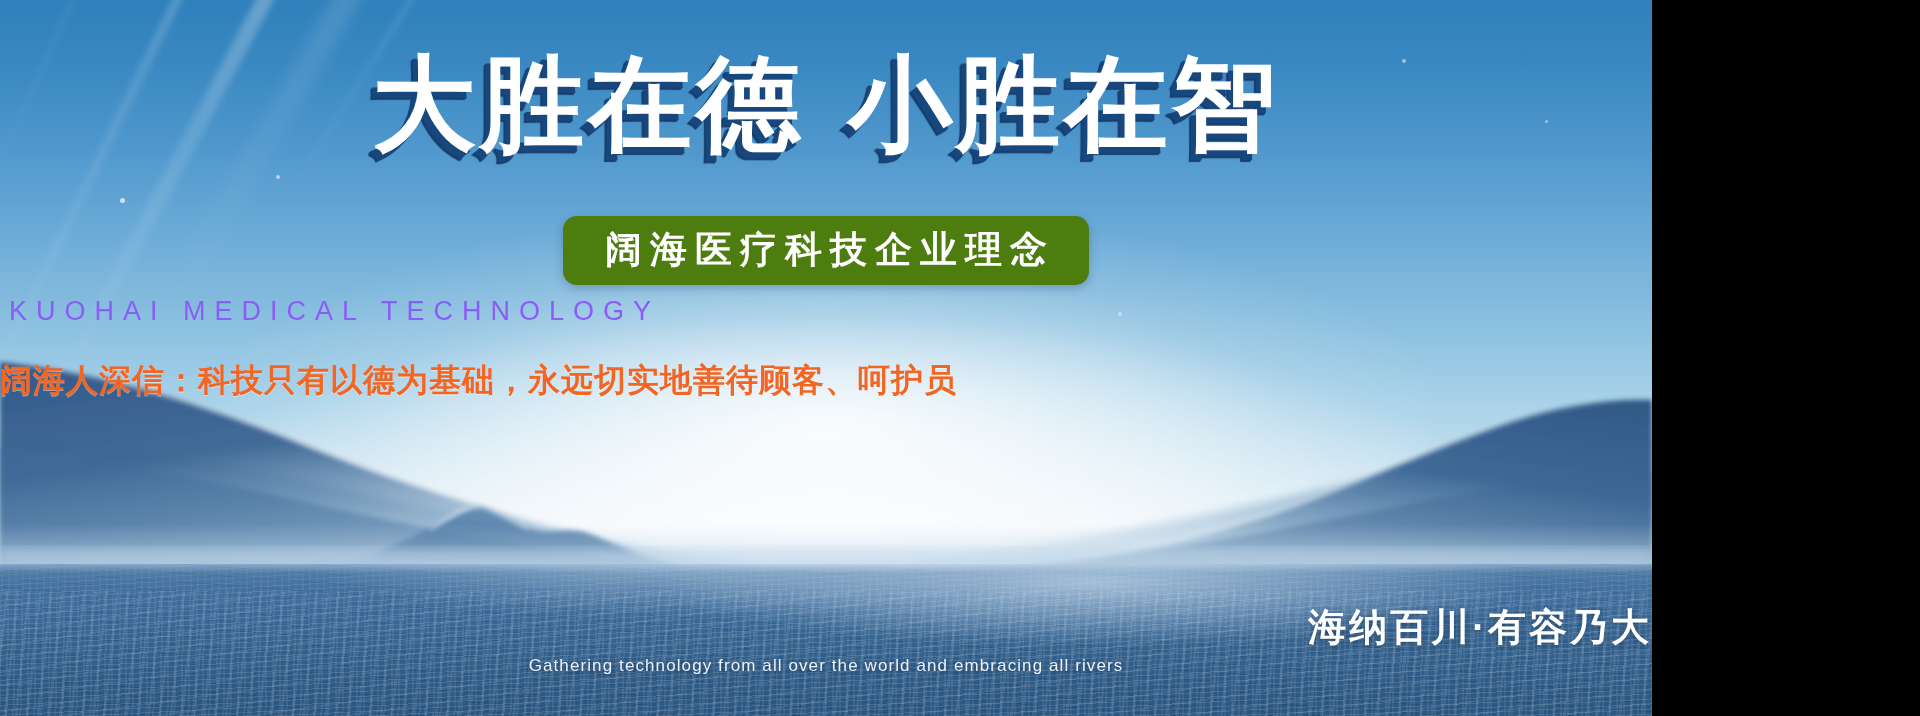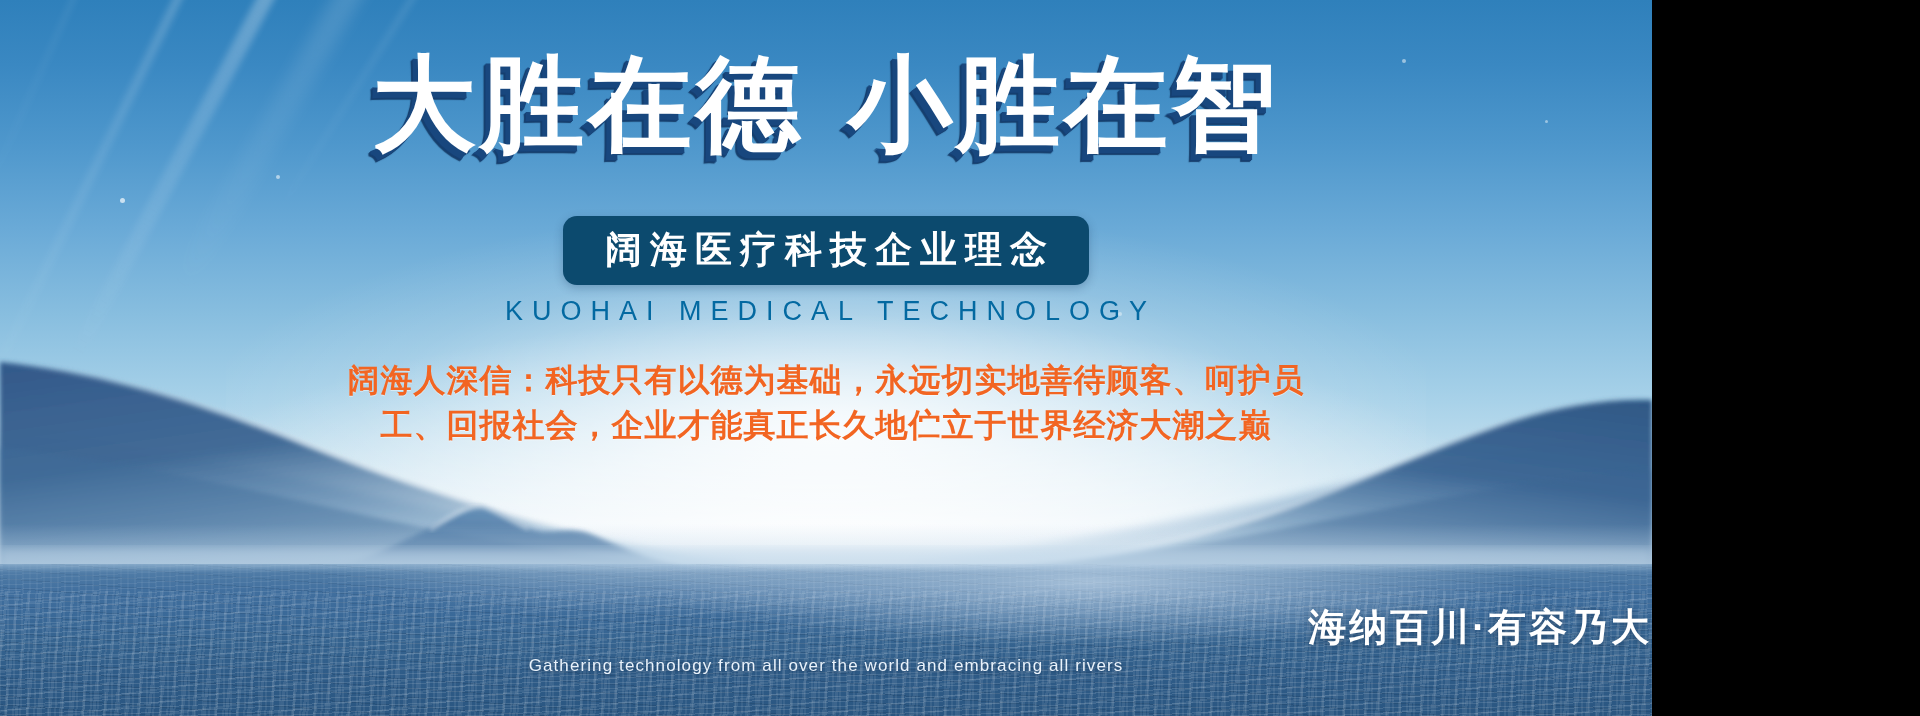--- a/index.html
+++ b/index.html
@@ -123,44 +123,43 @@
       -5px 6px 0 #18477e,
       -6px 7px 0 #153f71,
       -7px 8px 1px rgba(14,48,90,.85);
     white-space:nowrap;
   }
   .headline .gap{display:inline-block;width:44px;}
 
   .badge-wrap{position:absolute; left:0; top:216px; width:100%; text-align:center;}
   .badge{
     display:inline-block;
-    background:#0c4a6e;
+    background:#4d7c0f;
     color:#ffffff;
     font-weight:700;
     font-size:37px;
     letter-spacing:8px;
     line-height:1;
     padding:15px 34px 17px 42px;
     border-radius:14px;
     box-shadow:0 3px 10px rgba(10,40,80,.25);
   }
 
   .sub-en{
     position:absolute; left:0; top:296px; width:100%;
-    text-align:center;
     font-size:27px;
     font-weight:400;
     letter-spacing:9px;
-    color:#0369a1;
+    color:#8b5cf6;
     text-indent:9px;
   }
 
   .slogan{
     position:absolute; left:0; top:358px; width:100%;
-    text-align:center;
+    text-align:left;
     font-weight:700;
     font-size:32px;
     line-height:1.42;
     letter-spacing:1px;
     color:#f26522;
     text-shadow:0 1px 0 rgba(255,255,255,.45);
   }
   .slogan .line{display:block;}
 
   .footer-cn{
@@ -279,20 +278,19 @@
     <div class="headline"><span>大胜在德</span><span class="gap"></span><span>小胜在智</span></div>
 
     <div class="badge-wrap">
       <span class="badge">阔海医疗科技企业理念</span>
     </div>
 
     <div class="sub-en">KUOHAI MEDICAL TECHNOLOGY</div>
 
     <div class="slogan">
       <span class="line">阔海人深信：科技只有以德为基础，永远切实地善待顾客、呵护员</span>
-      <span class="line">工、回报社会，企业才能真正长久地伫立于世界经济大潮之巅</span>
     </div>
 
     <div class="footer-cn">海纳百川·有容乃大</div>
     <div class="footer-en">Gathering technology from all over the world and embracing all rivers</div>
 
   </div>
 </div>
 
 </body></html>

